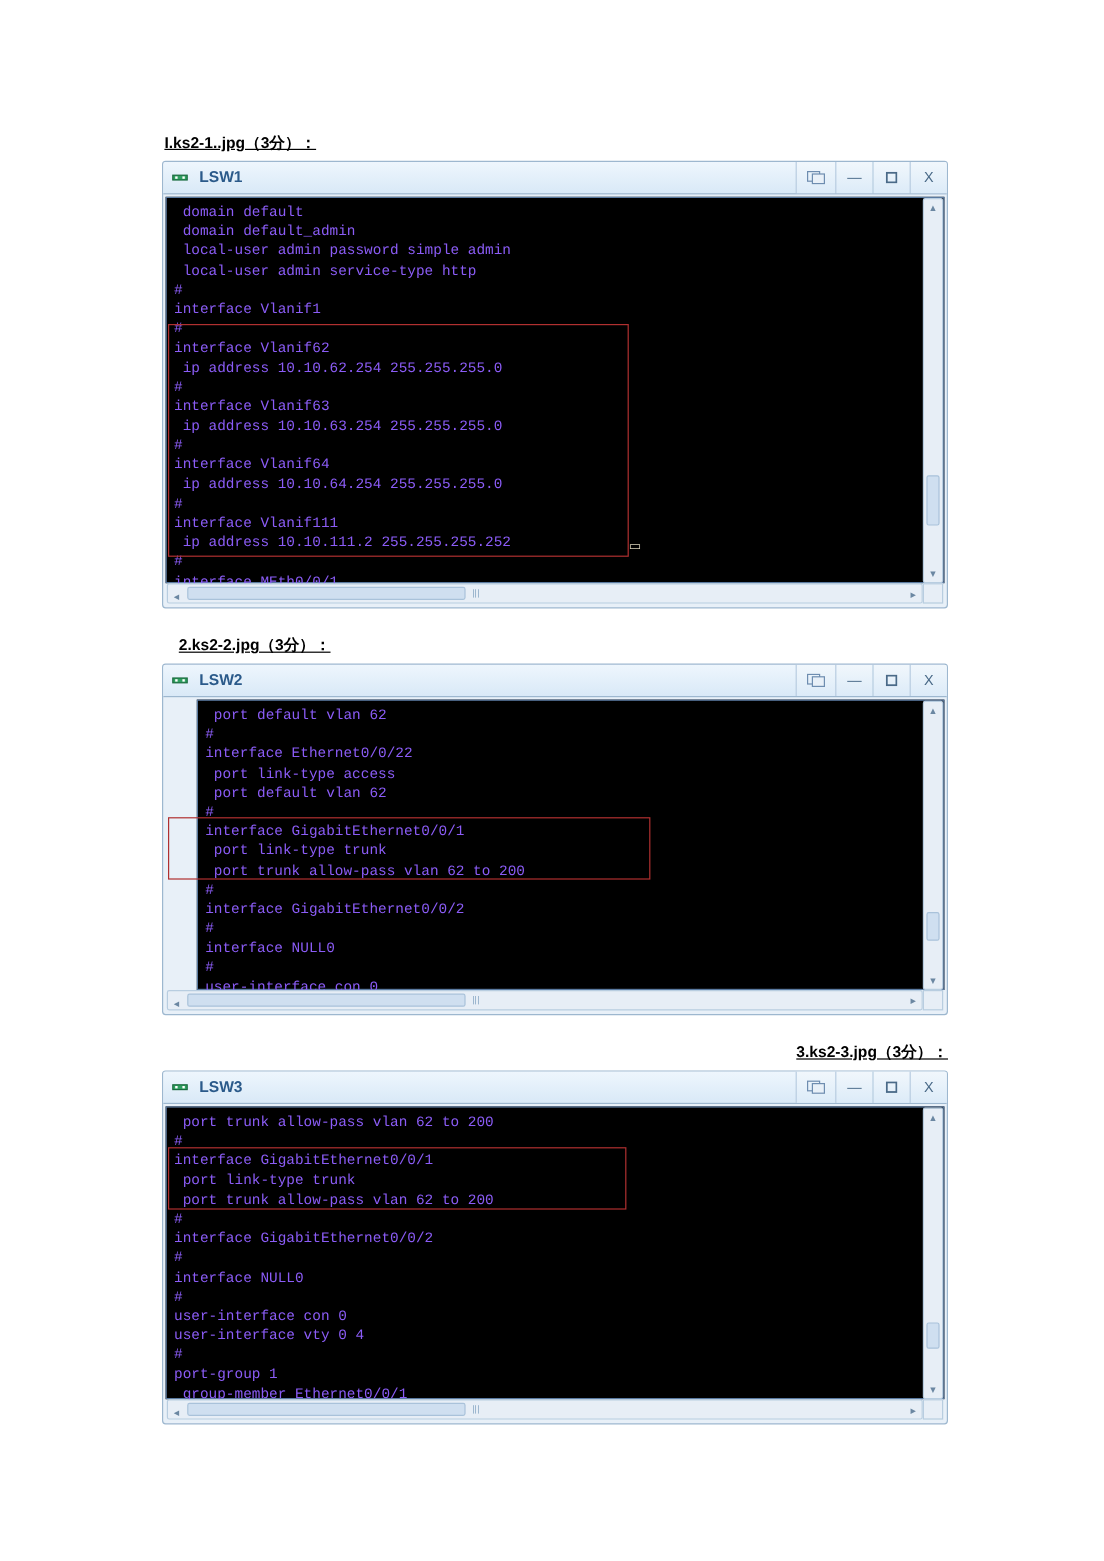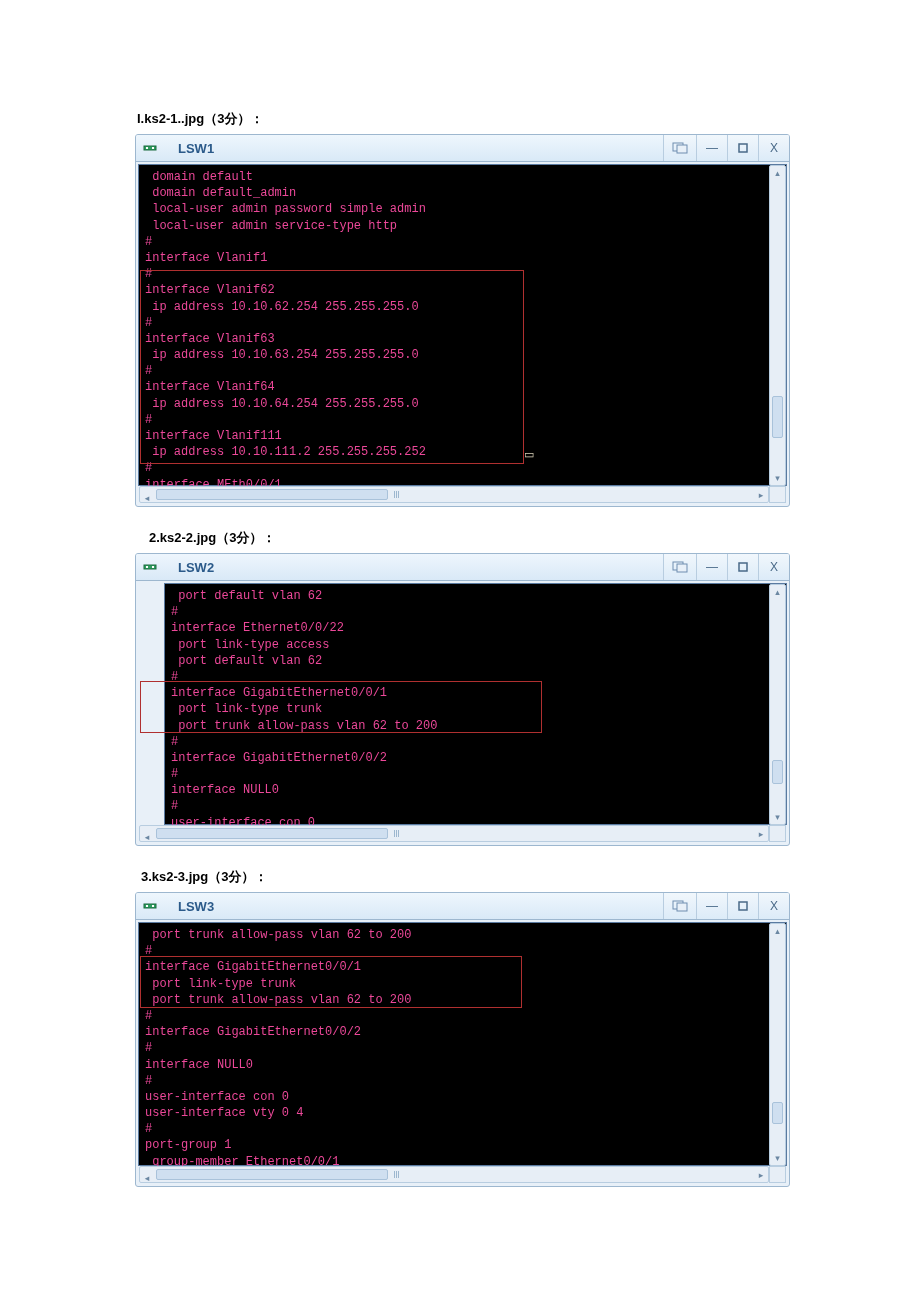--- a/index.html
+++ b/index.html
@@ -10,41 +10,41 @@
     width: 920px;
   }
   .page {
     padding: 110px 130px 60px 135px;
   }
   .caption {
     font-weight: bold;
     font-size: 13px;
     margin: 0 0 6px 2px;
     color: #000;
+    text-decoration: underline;
   }
   .terminal-window {
     border: 1px solid #9db7cf;
     background: #e8f0f8;
     border-radius: 3px;
     margin-bottom: 22px;
     overflow: hidden;
   }
   .titlebar {
     height: 26px;
     background: linear-gradient(#eef6fd, #d9e9f7);
     border-bottom: 1px solid #9db7cf;
     display: flex;
     align-items: center;
     position: relative;
   }
   .tb-left {
     display: flex;
-    align-items: center;
     padding-left: 6px;
-    gap: 20px;
+    gap: 8px;
   }
   .tb-icon svg { display: block; }
   .tb-title {
     color: #2b5a8a;
     font-weight: bold;
     font-size: 13px;
   }
   .tb-right {
     margin-left: auto;
     display: flex;
@@ -61,21 +61,21 @@
     font-size: 12px;
     background: linear-gradient(#f1f7fc, #dcebf8);
   }
   .win-btn.extra { width: 32px; }
   .terminal-body-wrap {
     position: relative;
     padding: 2px;
   }
   .terminal-body {
     background: #000000;
-    color: #ec4899;
+    color: #8b5cf6;
     font-family: "Courier New", monospace;
     font-size: 12px;
     line-height: 1.35;
     padding: 4px 6px 4px 6px;
     white-space: pre;
     position: relative;
     min-height: 100px;
     border: 1px solid #5a7aa0;
   }
   .v-scroll {
@@ -287,21 +287,21 @@
       <div class="h-scroll">
         <div class="arrow">◂</div>
         <div class="thumb" style="left:16px; width:230px;"></div>
         <div class="handle" style="left:254px;"></div>
         <div class="arrow right" style="position:absolute;right:0;top:0;">▸</div>
       </div>
       <div class="corner"></div>
     </div>
   </div>
 
-  <div class="caption" style="margin-left:6px;">3.ks2-3.jpg（3分）：</div>
+  <div class="caption" style="margin-left:6px;text-align:right;">3.ks2-3.jpg（3分）：</div>
 
   <div class="terminal-window">
     <div class="titlebar">
       <div class="tb-left">
         <span class="tb-icon">
           <svg width="16" height="16" viewBox="0 0 16 16">
               <rect x="2" y="6" width="12" height="4" fill="#2fa060" stroke="#1a6b3e"></rect>
               <rect x="4" y="7" width="2" height="2" fill="#fff"></rect>
               <rect x="10" y="7" width="2" height="2" fill="#fff"></rect>
             </svg>

